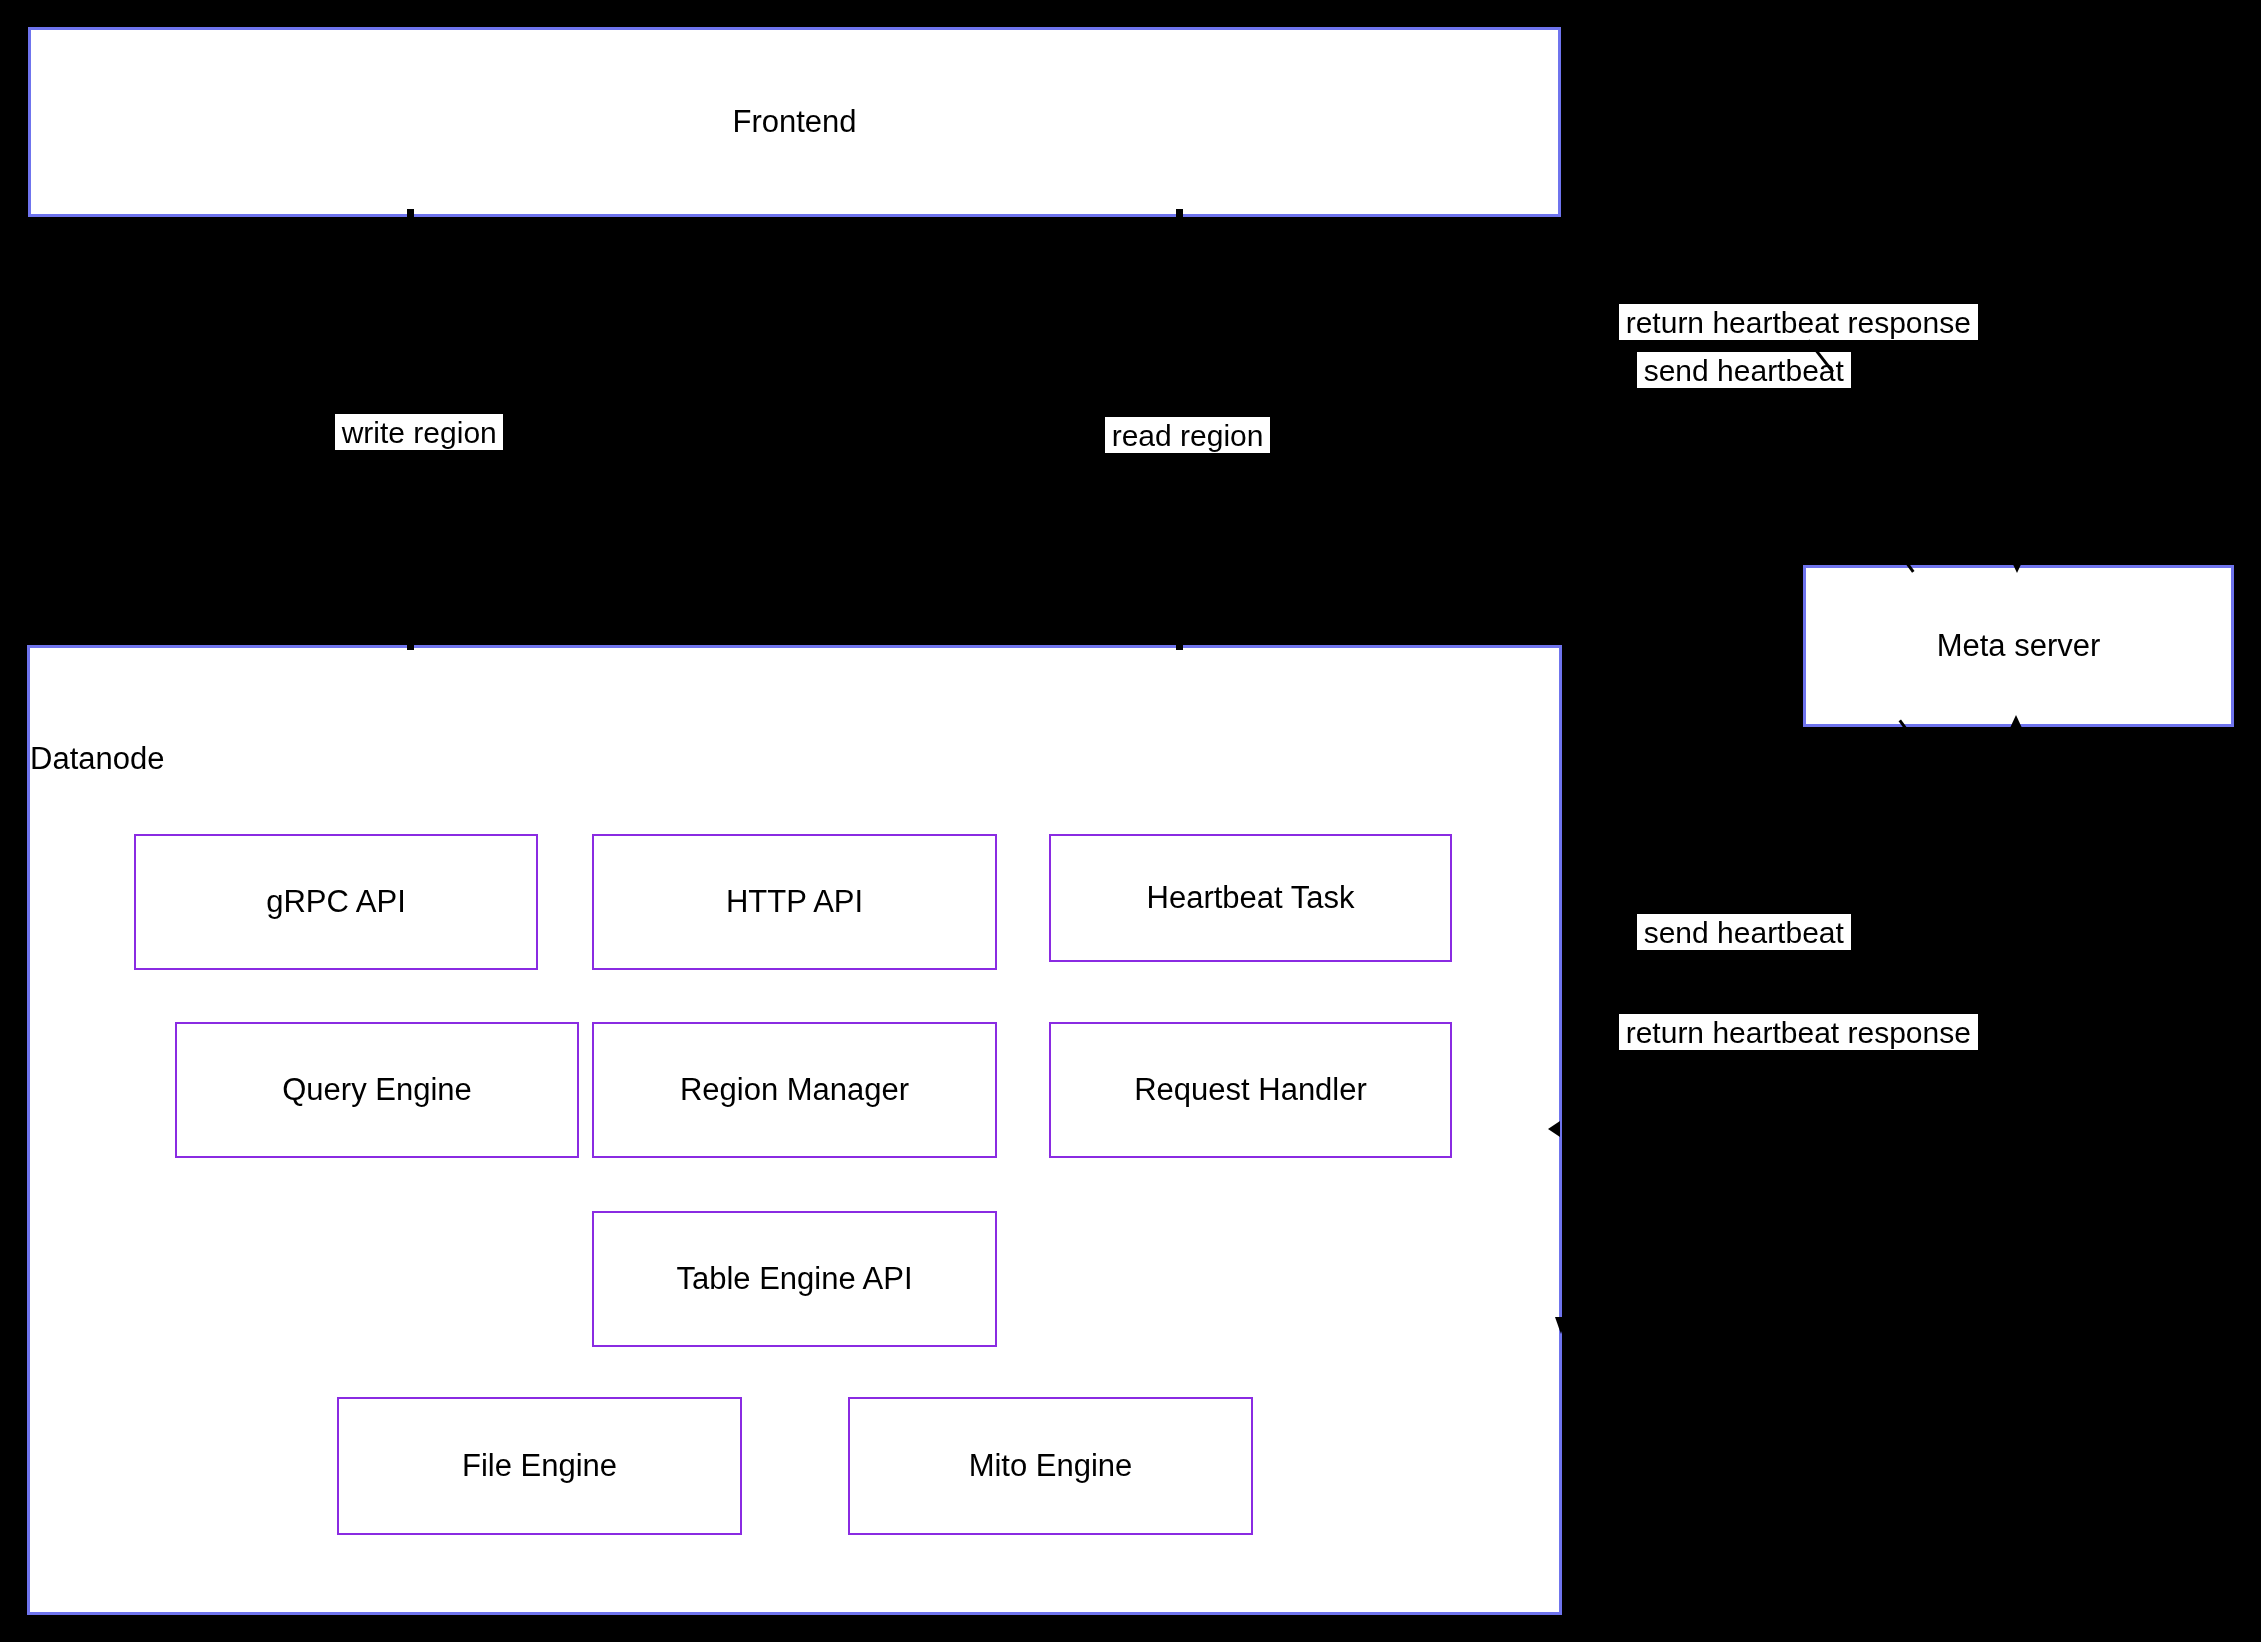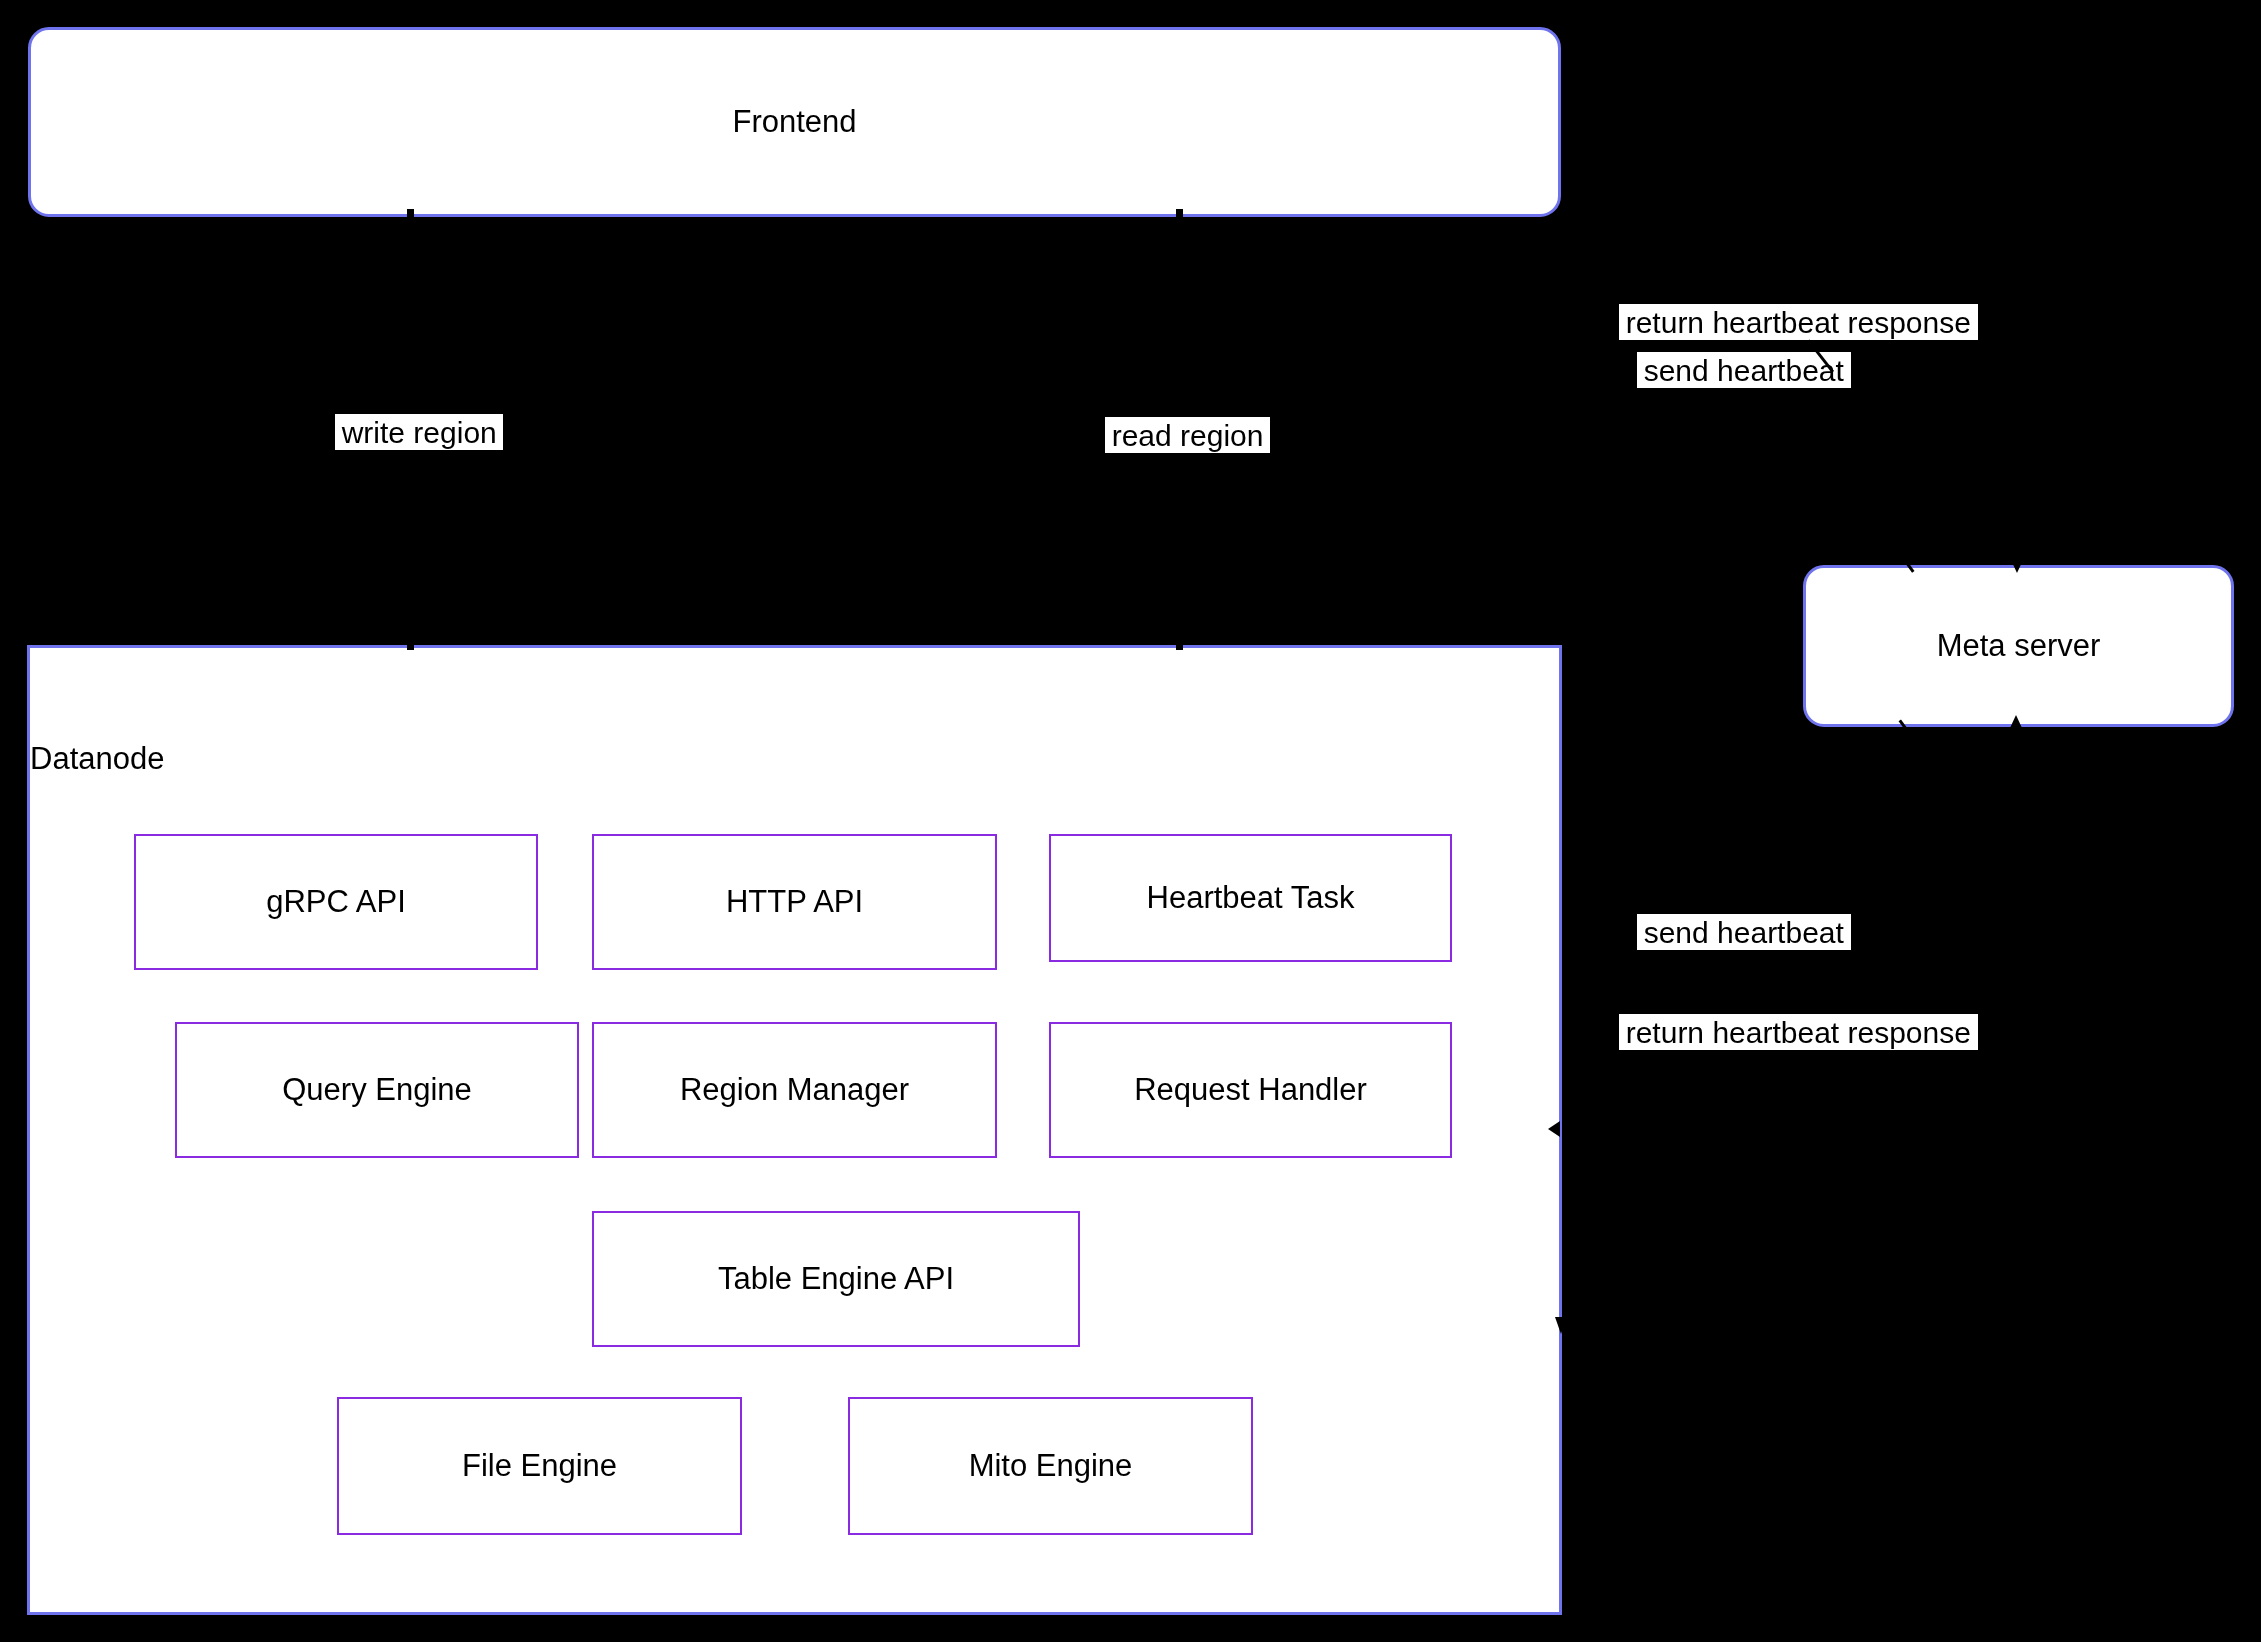--- a/index.html
+++ b/index.html
@@ -17,21 +17,21 @@
     background:#fff;
     border:3.4px solid #6f74ee;
     box-sizing:border-box;
   }
   .container-title{
     font-size:31px;
     color:#000;
     white-space:nowrap;
   }
   .center-flex{
-    display:flex;align-items:center;justify-content:center;border-radius:21px;
+    display:flex;align-items:center;justify-content:center;
   }
   
   .component-box{
     position:absolute;
     background:#fff;
     border:2.7px solid #8a2be2;
     box-sizing:border-box;
     display:flex;align-items:center;justify-content:center;
     font-size:31px;
     color:#000;
@@ -112,21 +112,21 @@
     <div class="component-box" style="left:104px;top:374px;width:404px;height:136px;margin-left:41px;">
       <span>Query Engine</span>
     </div>
     <div class="component-box" style="left:562px;top:374px;width:405px;height:136px;">
       <span>Region Manager</span>
     </div>
     <div class="component-box" style="left:1019px;top:374px;width:403px;height:136px;">
       <span>Request Handler</span>
     </div>
 
-    <div class="component-box" style="left:562px;top:563px;width:488px;height:136px;">
+    <div class="component-box" style="left:562px;top:563px;width:405px;height:136px;">
       <span>Table Engine API</span>
     </div>
 
     <div class="component-box" style="left:307px;top:749px;width:405px;height:138px;">
       <span>File Engine</span>
     </div>
     <div class="component-box" style="left:818px;top:749px;width:405px;height:138px;">
       <span>Mito Engine</span>
     </div>
   </div>

